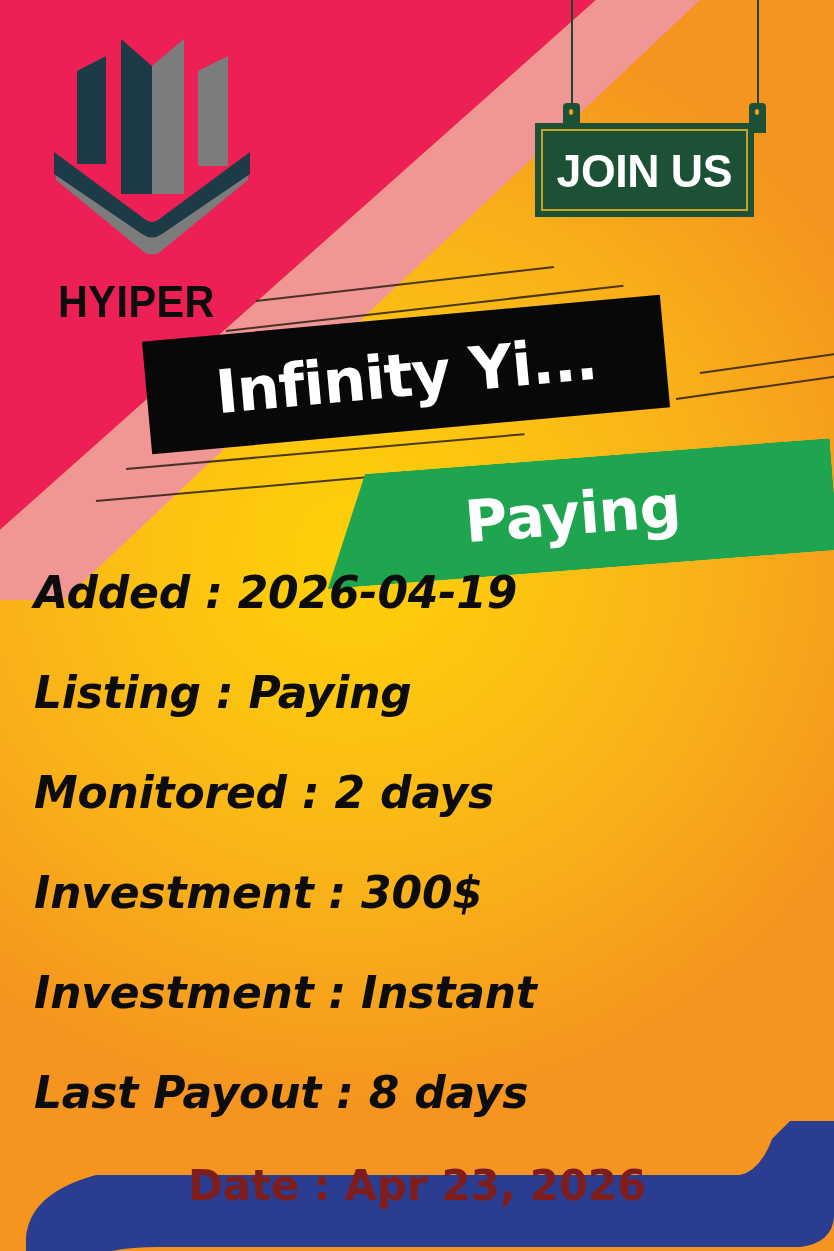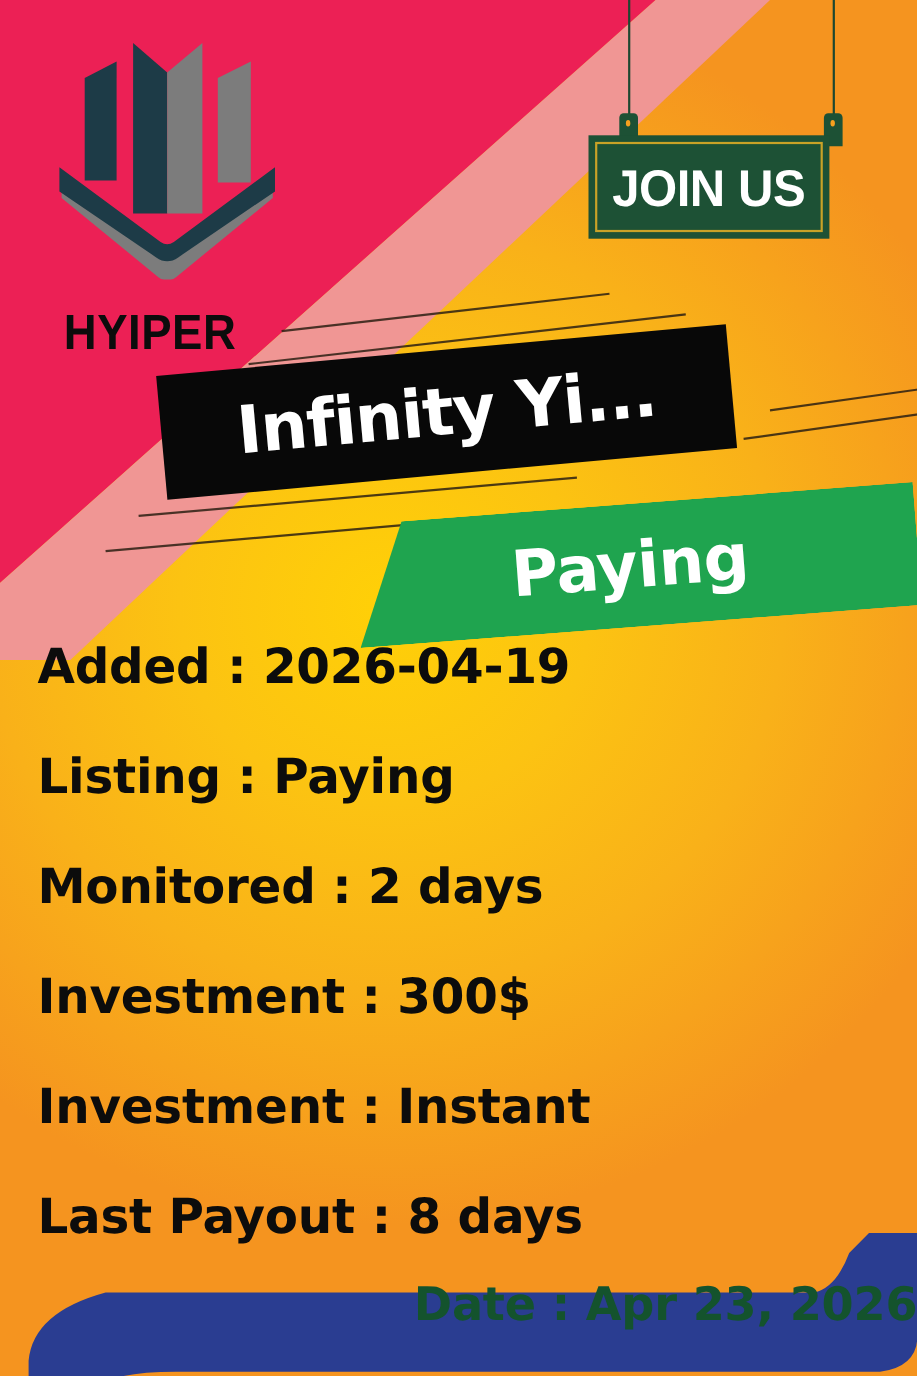--- a/index.html
+++ b/index.html
@@ -164,23 +164,24 @@
     font-weight: 700;
     letter-spacing: -0.5px;
     white-space: nowrap;
     margin-left: 142px;
     font-family: "DejaVu Sans", sans-serif;
   }
 
   
   .details {
     position: absolute;
-    left: 34px; top: 556px;
+    left: 34px; top: 542px;
     width: 760px;
     z-index: 5;
+    font-style: italic;
   }
   .detail-row {
     height: 100px;
     display: flex;
     align-items: center;
   }
   .detail-text {
     font-size: 44px;
     font-weight: 700;
     color: #0c0c0c;
@@ -194,22 +195,22 @@
     position: absolute;
     left: 0; bottom: 0;
     width: 834px; height: 130px;
     z-index: 6;
   }
   .bottom-bar svg { display:block; width:100%; height:100%; }
   .bottom-label {
     position: absolute;
     left: 0; right: 0;
     top: 40px;
-    text-align: right;
-    color: #14532d;
+    text-align: center;
+    color: #7f1d1d;
     font-size: 42px;
     font-weight: 700;
     letter-spacing: -0.2px;
     font-family: "DejaVu Sans", sans-serif;
   }
 </style>
 </head>
 <body>
 
 <div id="card">

